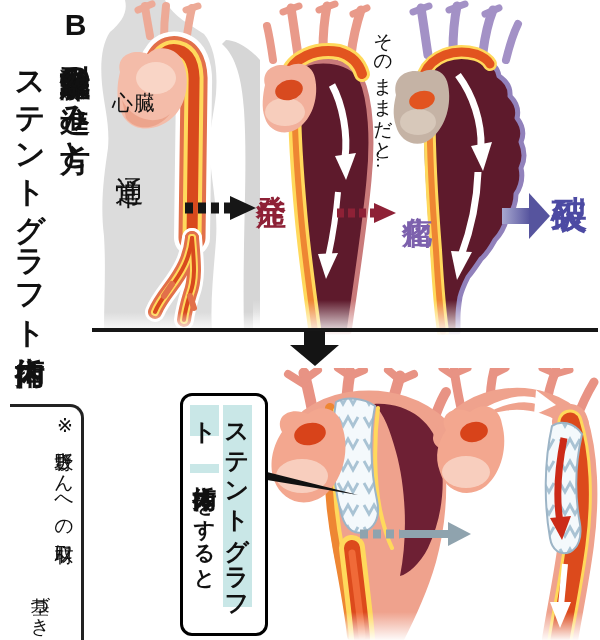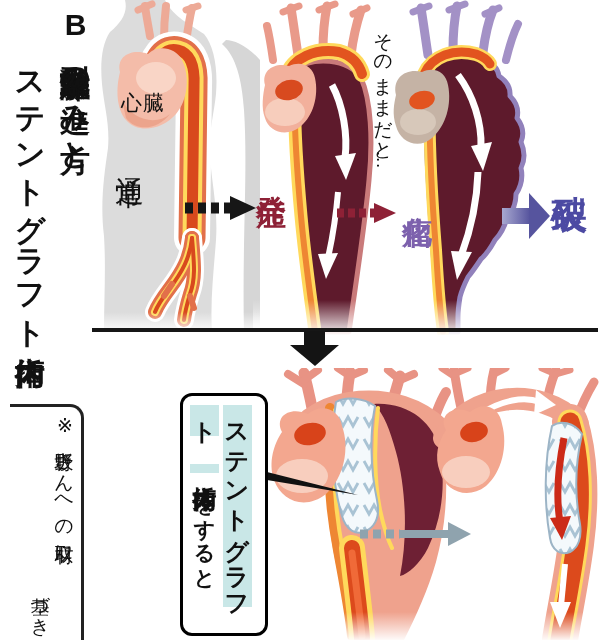--- a/index.html
+++ b/index.html
@@ -10,21 +10,21 @@
   .abs{position:absolute;}
   .vtext{writing-mode:vertical-rl;text-orientation:upright;}
   .mixed{text-orientation:mixed;}
   
   .title{left:2px;top:8px;height:390px;width:96px;line-height:1.5;
          font-size:30px;font-weight:700;letter-spacing:1px;z-index:6;}
   .tcol{display:block;}
   .t2{margin-top:44px;}
   
   .lbl{z-index:6;}
-  .heart-lbl{left:121px;top:89px;font-size:21px;letter-spacing:1px;}
+  .heart-lbl{left:112px;top:89px;font-size:21px;letter-spacing:1px;}
   .normal-lbl{left:110px;top:153px;font-size:29px;letter-spacing:4px;}
   .onset-lbl{left:250px;top:172px;font-size:30px;font-weight:700;color:#8e2136;letter-spacing:2px;}
   .note-lbl{left:370px;top:20px;font-size:19px;letter-spacing:0px;}
   .aneurysm-lbl{left:396px;top:192px;font-size:30px;font-weight:700;color:#7d61ad;letter-spacing:2px;}
   .rupture-lbl{left:544px;top:166px;font-size:36px;font-weight:700;color:#4c4aa3;letter-spacing:3px;}
   
   .divider{left:92px;top:328px;width:506px;height:4px;background:#161616;z-index:5;}
   
   .stent-box{left:180px;top:393px;width:88px;height:243px;border:3px solid #000;
              border-radius:12px;background:#fff;z-index:6;box-sizing:border-box;}

